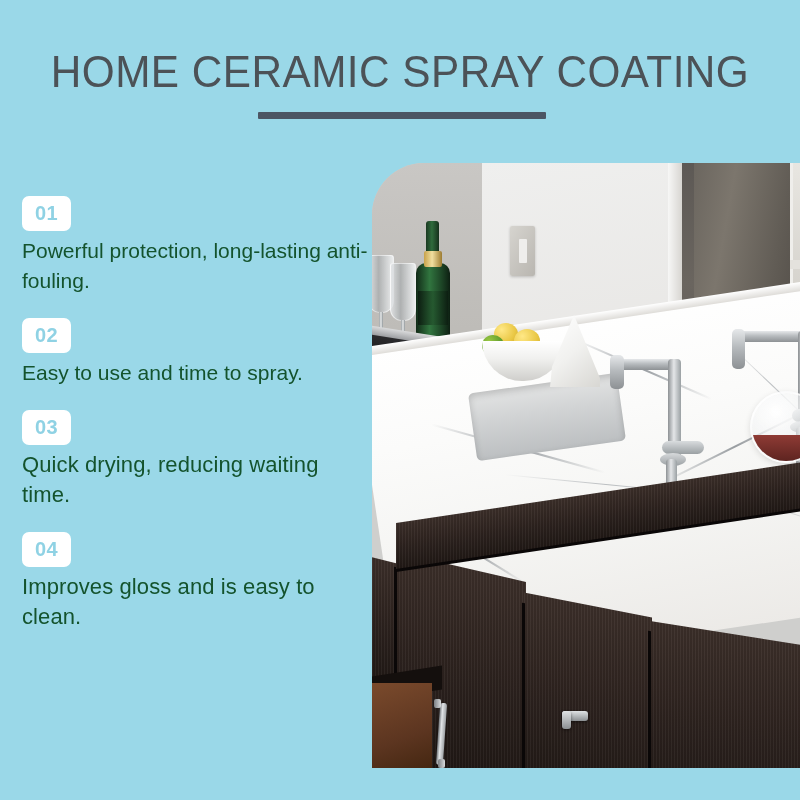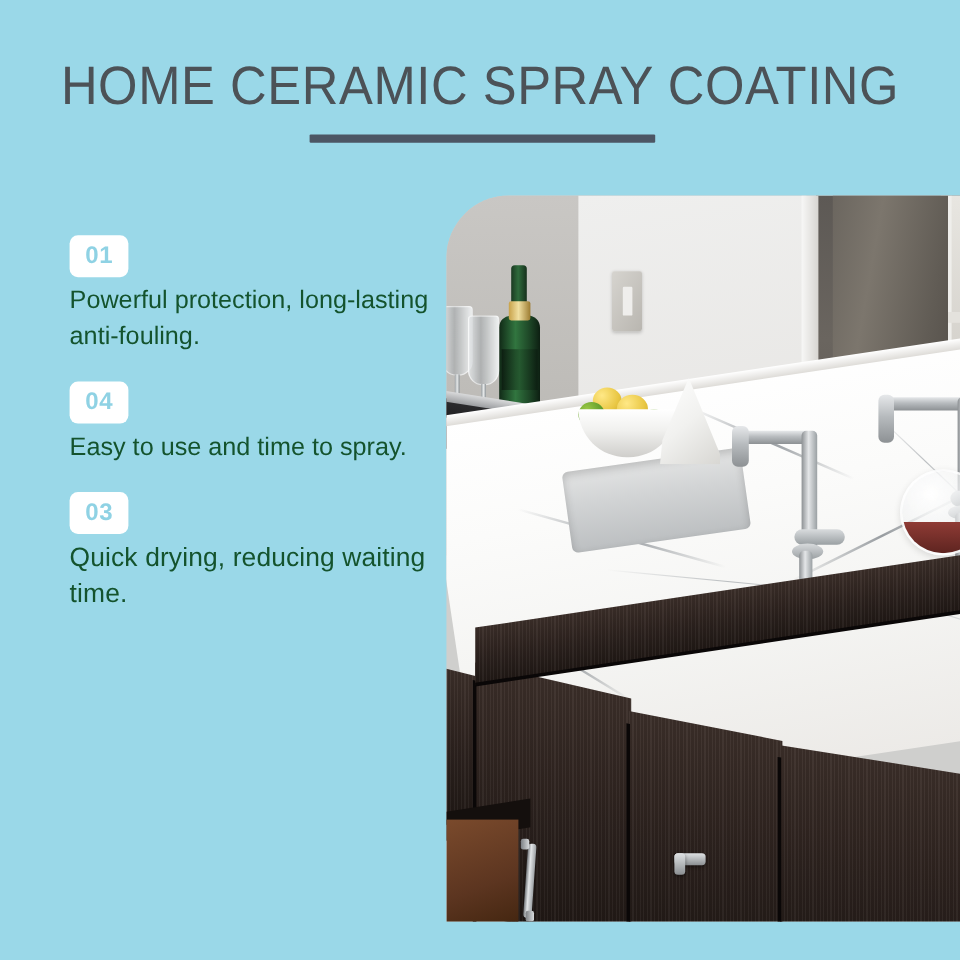--- a/index.html
+++ b/index.html
@@ -34,21 +34,21 @@
     background:#4c5664;
     border-radius:1px;
   }
 
   
   #feature-list {
     position:absolute;
     left:0; top:196px;
     width:372px;
   }
-  .feature-item { position:relative; margin-bottom:22px; padding-left:22px;margin-left:36px; }
+  .feature-item { position:relative; margin-bottom:22px; padding-left:22px; }
   .feature-badge {
     display:inline-block;
     background:#ffffff;
     color:#8fd2e4;
     font-size:20px;
     font-weight:700;
     line-height:1;
     padding:7px 13px 8px 13px;
     border-radius:7px;
     letter-spacing:0.5px;
@@ -329,29 +329,33 @@
 </div>
 
 <div id="feature-list">
 
   <div class="feature-item">
     <span class="feature-badge">01</span>
     <div class="feature-text">Powerful protection, long-lasting anti-fouling.</div>
   </div>
 
   <div class="feature-item">
-    <span class="feature-badge">04</span>
+    <span class="feature-badge">02</span>
     <div class="feature-text">Easy to use and time to spray.</div>
   </div>
 
   <div class="feature-item">
     <span class="feature-badge">03</span>
     <div class="feature-text narrow">Quick drying, reducing waiting time.</div>
   </div>
 
+  <div class="feature-item">
+    <span class="feature-badge">04</span>
+    <div class="feature-text narrow"> Improves gloss and is easy to clean.</div>
+  </div>
 
 </div>
 
 <div id="photo-panel">
   <div id="photo-scene">
 
     <div class="wall-left"></div>
     <div class="dark-room"></div>
     <div class="window-right"></div>
     <div class="window-frame"></div>

